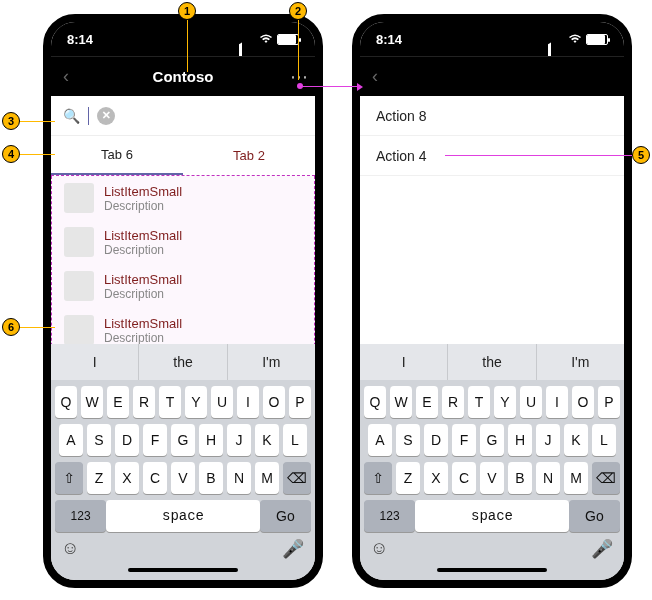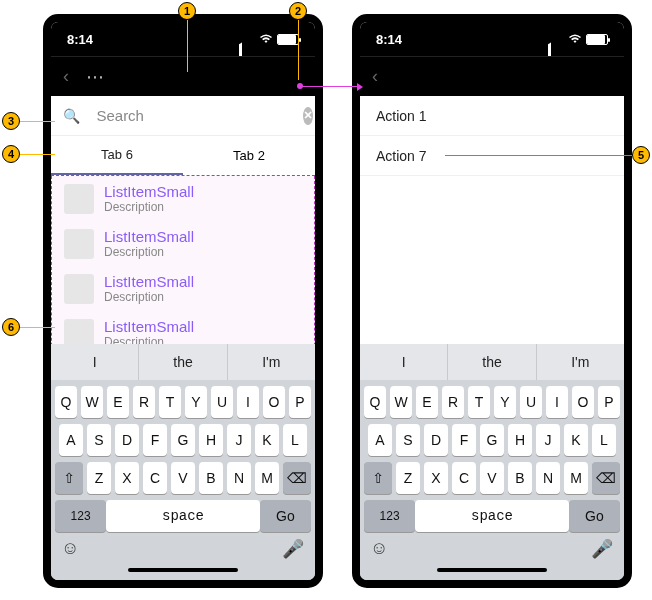--- a/index.html
+++ b/index.html
@@ -2,21 +2,21 @@
 <html><head>
 <meta charset="utf-8">
 <style>
   * { box-sizing: border-box; margin: 0; padding: 0; font-family: -apple-system, "SF Pro Text", "Helvetica Neue", Arial, sans-serif; }
   body { background: #fff; width: 652px; height: 600px; position: relative; }
 
   
   .phone {
     position: absolute;
     width: 280px; height: 574px;
-    border: 8px solid #000; border-radius: 15px;
+    border: 8px solid #000; border-radius: 32px;
     overflow: hidden; background: #fff;
   }
   .phone.left  { top: 14px; left: 43px; }
   .phone.right { top: 14px; left: 352px; }
   .notch {
     position: absolute; top: 0; left: 50%; transform: translateX(-50%);
     width: 130px; height: 24px; background: #000;
     border-bottom-left-radius: 16px; border-bottom-right-radius: 16px;
     z-index: 50;
   }
@@ -62,33 +62,33 @@
   .clear-x {
     width:18px; height:18px; border-radius:50%; background:#bbb; color:#fff;
     display:flex; align-items:center; justify-content:center; font-size:11px; font-weight:700;
   }
 
   .tabs {
     display:flex; height:40px; border-bottom: 1px dashed #c030c0;
   }
   .tab {
     flex:1; display:flex; align-items:center; justify-content:center;
-    font-size:13px; color:#000000;
+    font-size:13px; color:#7f1d1d;
   }
   .tab.active { color:#222; font-weight:500; border-bottom:2px solid #6264a7; }
 
   .list-area {
     height: 190px; border-bottom: 1px dashed #c030c0; background:#fdf7fd;
     border-left: 1px dashed #c030c0; border-right: 1px dashed #c030c0;
   }
   .list-item {
     display:flex; gap:10px; padding:7px 12px; align-items:center;
   }
   .thumb { width:30px; height:30px; background:#e6e6e6; border-radius:3px;}
-  .li-text .t1 { font-size:15px; color:#8b5cf6; }
+  .li-text .t1 { font-size:13px; color:#7f1d1d; }
   .li-text .t2 { font-size:12px; color:#888; }
 
   .action-list .action-item {
     height:40px; display:flex; align-items:center; padding:0 16px;
     border-bottom:1px solid #f0f0f0; font-size:14px; color:#222;
   }
 
   
   .keyboard {
     position:absolute; bottom:0; left:0; right:0;
@@ -149,27 +149,27 @@
           <path d="M7 9 L8.5 7.2 Q7 6 5.5 7.2 Z M3 5 Q7 1.5 11 5 L9.7 6.3 Q7 4 4.3 6.3 Z M1 3 Q7 -2 13 3 L12 4 Q7 0 2 4 Z" fill="#fff"></path>
         </svg>
       <span class="batt">
           <i></i>
         </span>
     </div>
   </div>
 
   <div class="titlebar">
     <div class="back-chevron">‹</div>
+    <div class="title">Contoso</div>
     <div class="more">⋯</div>
   </div>
 
   <div class="searchbar">
     <span class="mag">🔍</span>
     <span class="search-caret"></span>
-    <input placeholder="Search" style="">
     <span class="clear-x">✕</span>
   </div>
 
   <div class="tabs">
     <div class="tab active">Tab 6</div>
     <div class="tab">Tab 2</div>
   </div>
 
   <div class="list-area">
     <div class="list-item">
@@ -275,22 +275,22 @@
         </span>
     </div>
   </div>
 
   <div class="titlebar">
     <div class="back-chevron">‹</div>
     <div class="more" style="visibility:hidden">⋯</div>
   </div>
 
   <div class="action-list">
-    <div class="action-item">Action 1</div>
-    <div class="action-item">Action 7</div>
+    <div class="action-item">Action 8</div>
+    <div class="action-item">Action 4</div>
   </div>
 
   <div class="keyboard">
     <div class="sugrow">
       <div class="sug">I</div>
       <div class="sug">the</div>
       <div class="sug">I'm</div>
     </div>
     <div class="krow">
       <div class="key">Q</div>

